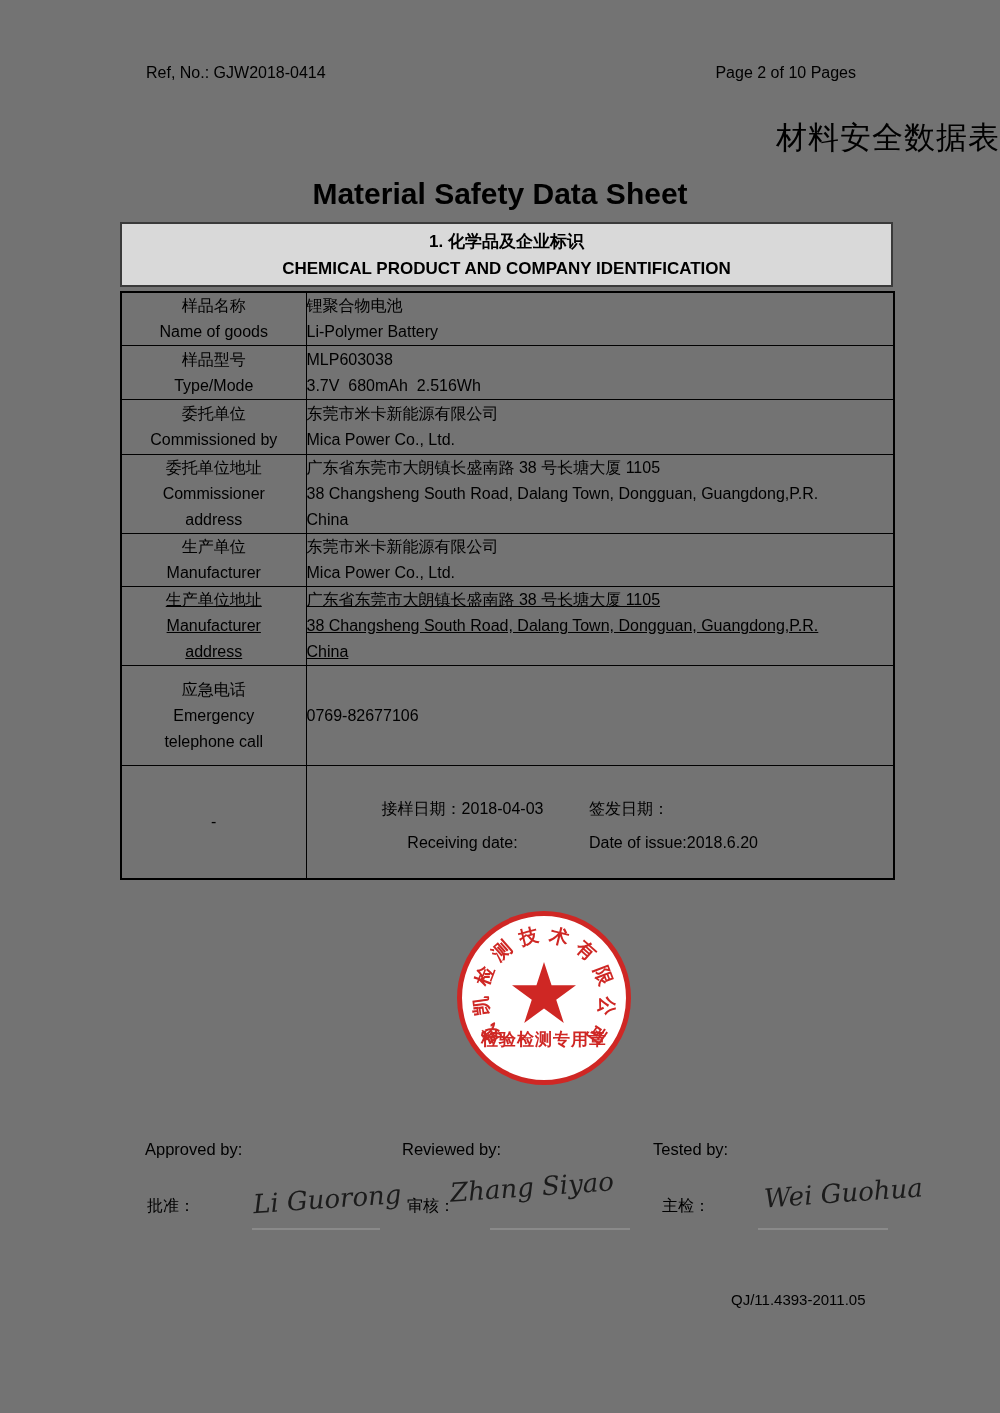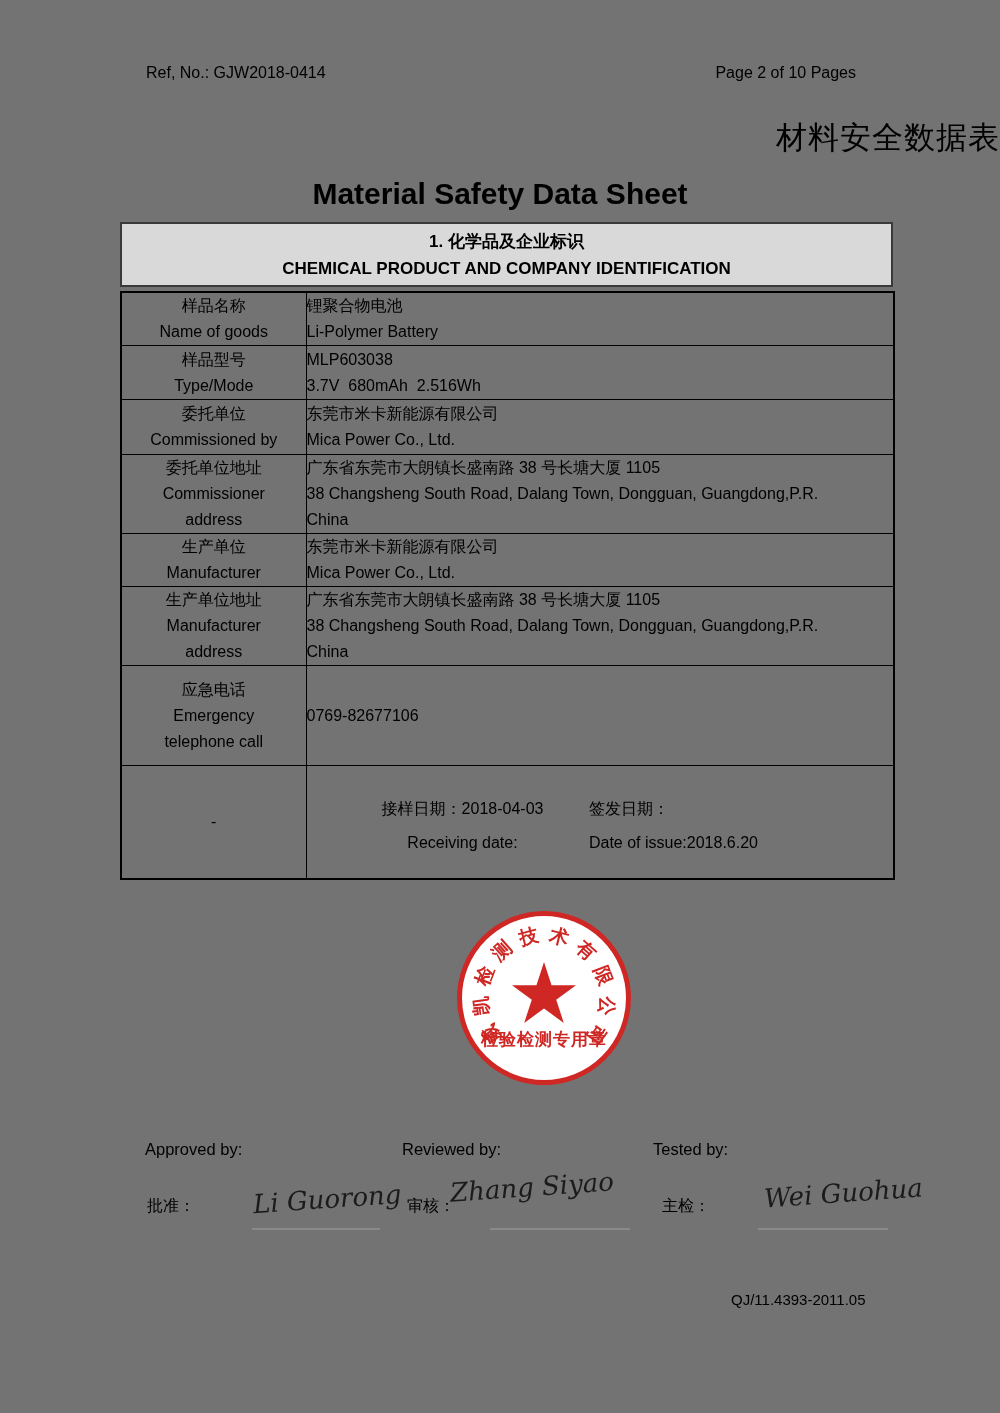--- a/index.html
+++ b/index.html
@@ -118,21 +118,21 @@
         <tr style="height: 52px;">
           <td class="lbl">
             <div>生产单位</div>
             <div>Manufacturer</div>
           </td>
           <td class="val">
             <div>东莞市米卡新能源有限公司</div>
             <div>Mica Power Co., Ltd.</div>
           </td>
         </tr>
-        <tr style="height: 78px;">
+        <tr style="height: 78px; text-decoration: underline;">
           <td class="lbl">
             <div>生产单位地址</div>
             <div>Manufacturer</div>
             <div>address</div>
           </td>
           <td class="val">
             <div>广东省东莞市大朗镇长盛南路 38 号长塘大厦 1105</div>
             <div>38 Changsheng South Road, Dalang Town, Dongguan, Guangdong,P.R.</div>
             <div>China</div>
           </td>

